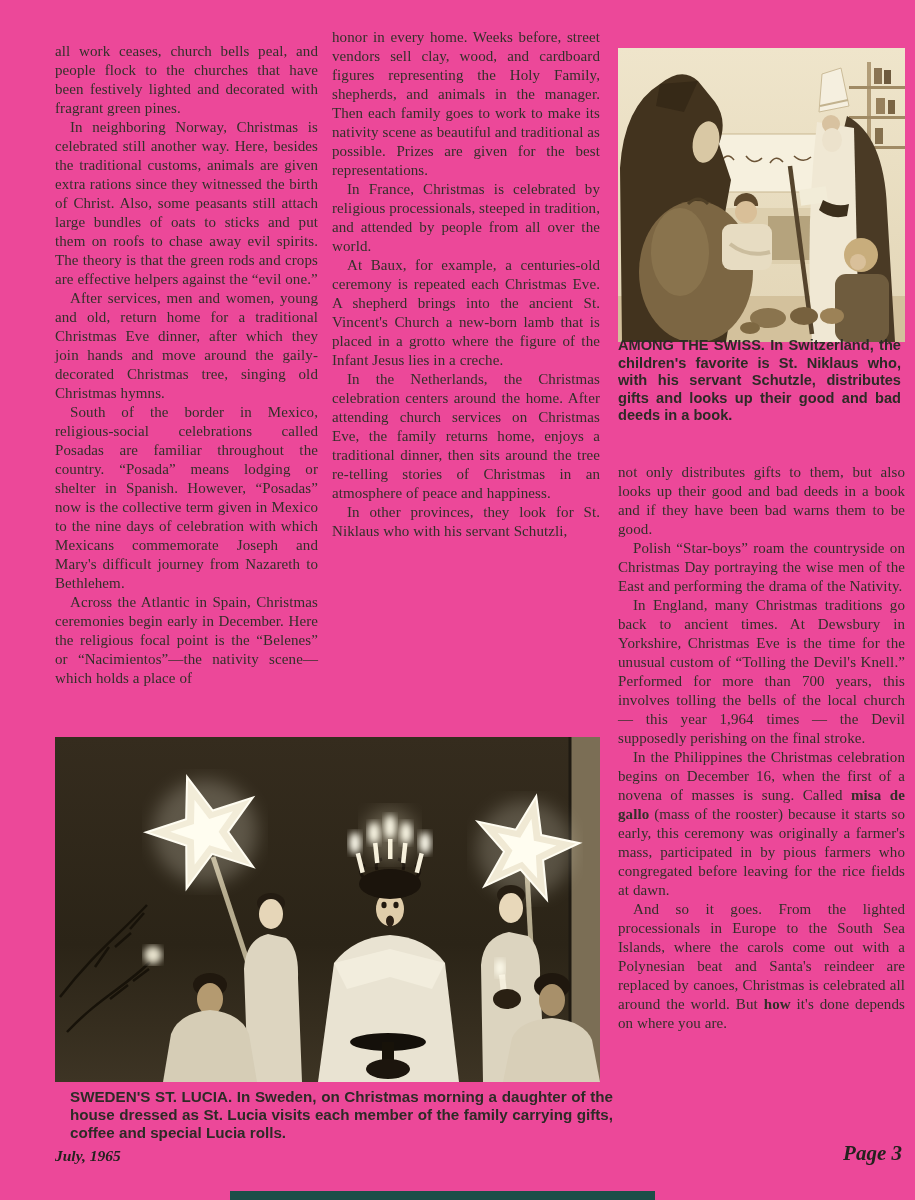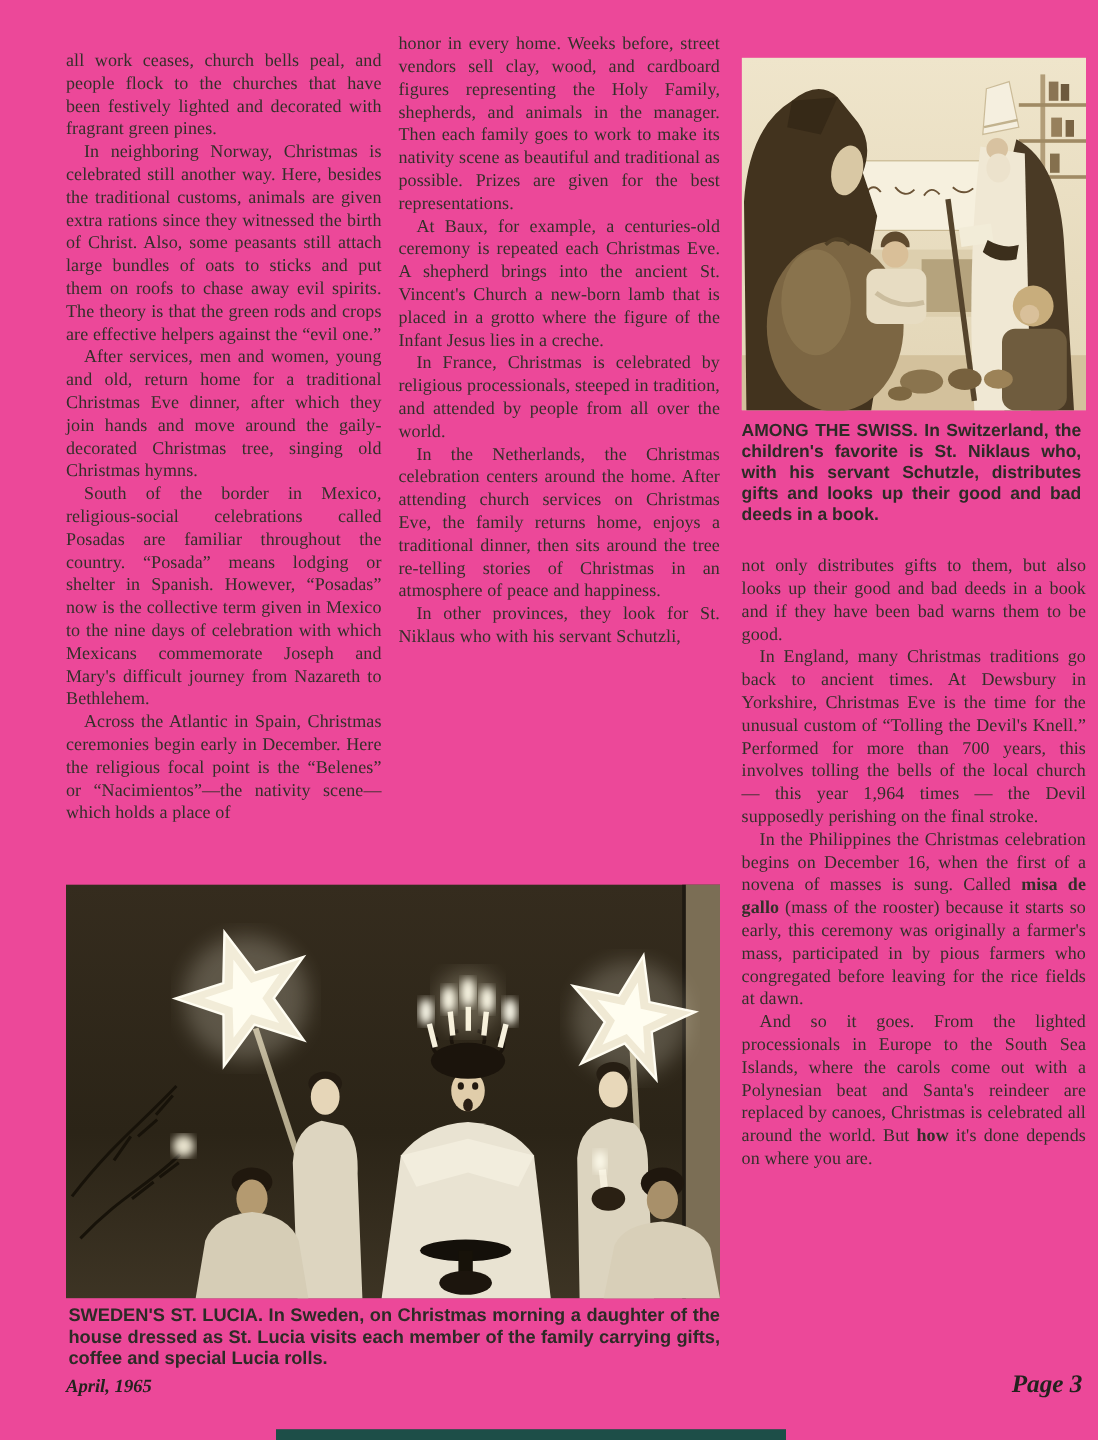--- a/index.html
+++ b/index.html
@@ -27,22 +27,22 @@
   <div class="col" style="left:55px;top:42px;width:263px;">
       <p class="flush">all work ceases, church bells peal, and people flock to the churches that have been festively lighted and decorated with fragrant green pines.</p>
       <p>In neighboring Norway, Christmas is celebrated still another way. Here, besides the traditional customs, animals are given extra rations since they witnessed the birth of Christ. Also, some peasants still attach large bundles of oats to sticks and put them on roofs to chase away evil spirits. The theory is that the green rods and crops are effective helpers against the “evil one.”</p>
       <p>After services, men and women, young and old, return home for a traditional Christmas Eve dinner, after which they join hands and move around the gaily-decorated Christmas tree, singing old Christmas hymns.</p>
       <p>South of the border in Mexico, religious-social celebrations called Posadas are familiar throughout the country. “Posada” means lodging or shelter in Spanish. However, “Posadas” now is the collective term given in Mexico to the nine days of celebration with which Mexicans commemorate Joseph and Mary's difficult journey from Nazareth to Bethlehem.</p>
       <p>Across the Atlantic in Spain, Christmas ceremonies begin early in December. Here the religious focal point is the “Belenes” or “Nacimientos”—the nativity scene—which holds a place of</p>
     </div>
 
   <div class="col" style="left:332px;top:28px;width:268px;">
       <p class="flush">honor in every home. Weeks before, street vendors sell clay, wood, and cardboard figures representing the Holy Family, shepherds, and animals in the manager. Then each family goes to work to make its nativity scene as beautiful and traditional as possible. Prizes are given for the best representations.</p>
+      <p>In France, Christmas is celebrated by religious processionals, steeped in tradition, and attended by people from all over the world.</p>
       <p>At Baux, for example, a centuries-old ceremony is repeated each Christmas Eve. A shepherd brings into the ancient St. Vincent's Church a new-born lamb that is placed in a grotto where the figure of the Infant Jesus lies in a creche.</p>
-      <p>In France, Christmas is celebrated by religious processionals, steeped in tradition, and attended by people from all over the world.</p>
       <p>In the Netherlands, the Christmas celebration centers around the home. After attending church services on Christmas Eve, the family returns home, enjoys a traditional dinner, then sits around the tree re-telling stories of Christmas in an atmosphere of peace and happiness.</p>
       <p>In other provinces, they look for St. Niklaus who with his servant Schutzli,</p>
     </div>
 
   <div class="photo" style="left:618px;top:48px;width:287px;height:294px;">
     <svg width="287" height="294" viewBox="0 0 287 294">
       <defs>
         <linearGradient id="wall1" x1="0" y1="0" x2="0" y2="1">
           <stop offset="0" stop-color="#efe5cb"></stop>
             <stop offset="1" stop-color="#e2d5b6"></stop>
@@ -103,24 +103,25 @@
         <rect x="217" y="226" width="54" height="68" rx="11" fill="#6f5c3e"></rect>
       </g>
 
       <ellipse cx="150" cy="270" rx="18" ry="10" fill="#8a744e"></ellipse>
       <ellipse cx="186" cy="268" rx="14" ry="9" fill="#77613e"></ellipse>
       <ellipse cx="214" cy="268" rx="12" ry="8" fill="#9c8257"></ellipse>
       <ellipse cx="132" cy="280" rx="10" ry="6" fill="#7e6842"></ellipse>
     </svg>
   </div>
 
-  <div class="caption" style="left:618px;top:351px;width:283px;">AMONG THE SWISS. In Switzerland, the children's favorite is St. Niklaus who, with his servant Schutzle, distributes gifts and looks up their good and bad deeds in a book.</div>
+  <div class="caption" style="left:618px;top:337px;width:283px;">AMONG THE SWISS. In Switzerland, the children's favorite is St. Niklaus who, with his servant Schutzle, distributes gifts and looks up their good and bad deeds in a book.</div>
 
   <div class="col" style="left:618px;top:463px;width:287px;">
       <p class="flush">not only distributes gifts to them, but also looks up their good and bad deeds in a book and if they have been bad warns them to be good.</p>
+      <p>Polish “Star-boys” roam the countryside on Christmas Day portraying the wise men of the East and performing the drama of the Nativity.</p>
       <p>In England, many Christmas traditions go back to ancient times. At Dewsbury in Yorkshire, Christmas Eve is the time for the unusual custom of “Tolling the Devil's Knell.” Performed for more than 700 years, this involves tolling the bells of the local church — this year 1,964 times — the Devil supposedly perishing on the final stroke.</p>
       <p>In the Philippines the Christmas celebration begins on December 16, when the first of a novena of masses is sung. Called <b>misa de gallo</b> (mass of the rooster) because it starts so early, this ceremony was originally a farmer's mass, participated in by pious farmers who congregated before leaving for the rice fields at dawn.</p>
       <p>And so it goes. From the lighted processionals in Europe to the South Sea Islands, where the carols come out with a Polynesian beat and Santa's reindeer are replaced by canoes, Christmas is celebrated all around the world. But <b>how</b> it's done depends on where you are.</p>
     </div>
 
   <div class="photo" style="left:55px;top:737px;width:545px;height:345px;">
     <svg width="545" height="345" viewBox="0 0 545 345">
       <defs>
         <linearGradient id="night" x1="0" y1="0" x2="0" y2="1">
           <stop offset="0" stop-color="#352c1e"></stop>
@@ -213,19 +214,19 @@
       </g>
 
       <g>
         <ellipse cx="497" cy="249" rx="18" ry="13" fill="#1f170e"></ellipse>
         <ellipse cx="497" cy="263" rx="13" ry="16" fill="#a8906a"></ellipse>
         <path d="M448,345 L457,301 Q465,283 497,281 Q529,284 537,303 L545,345 Z" fill="#d8cfb8"></path>
       </g>
     </svg>
   </div>
 
-  <div class="caption" style="left:57px;top:1088px;width:543px;font-size:15.2px;line-height:18px;">SWEDEN'S ST. LUCIA. In Sweden, on Christmas morning a daughter of the house dressed as St. Lucia visits each member of the family carrying gifts, coffee and special Lucia rolls.</div>
-
-  <div class="footer-left">April, 1965</div>
+  <div class="caption" style="left:70px;top:1088px;width:543px;font-size:15.2px;line-height:18px;">SWEDEN'S ST. LUCIA. In Sweden, on Christmas morning a daughter of the house dressed as St. Lucia visits each member of the family carrying gifts, coffee and special Lucia rolls.</div>
+
+  <div class="footer-left">July, 1965</div>
   <div class="footer-right">Page 3</div>
   <div class="teal-bar"></div>
 
 </div>
 
 </body></html>

